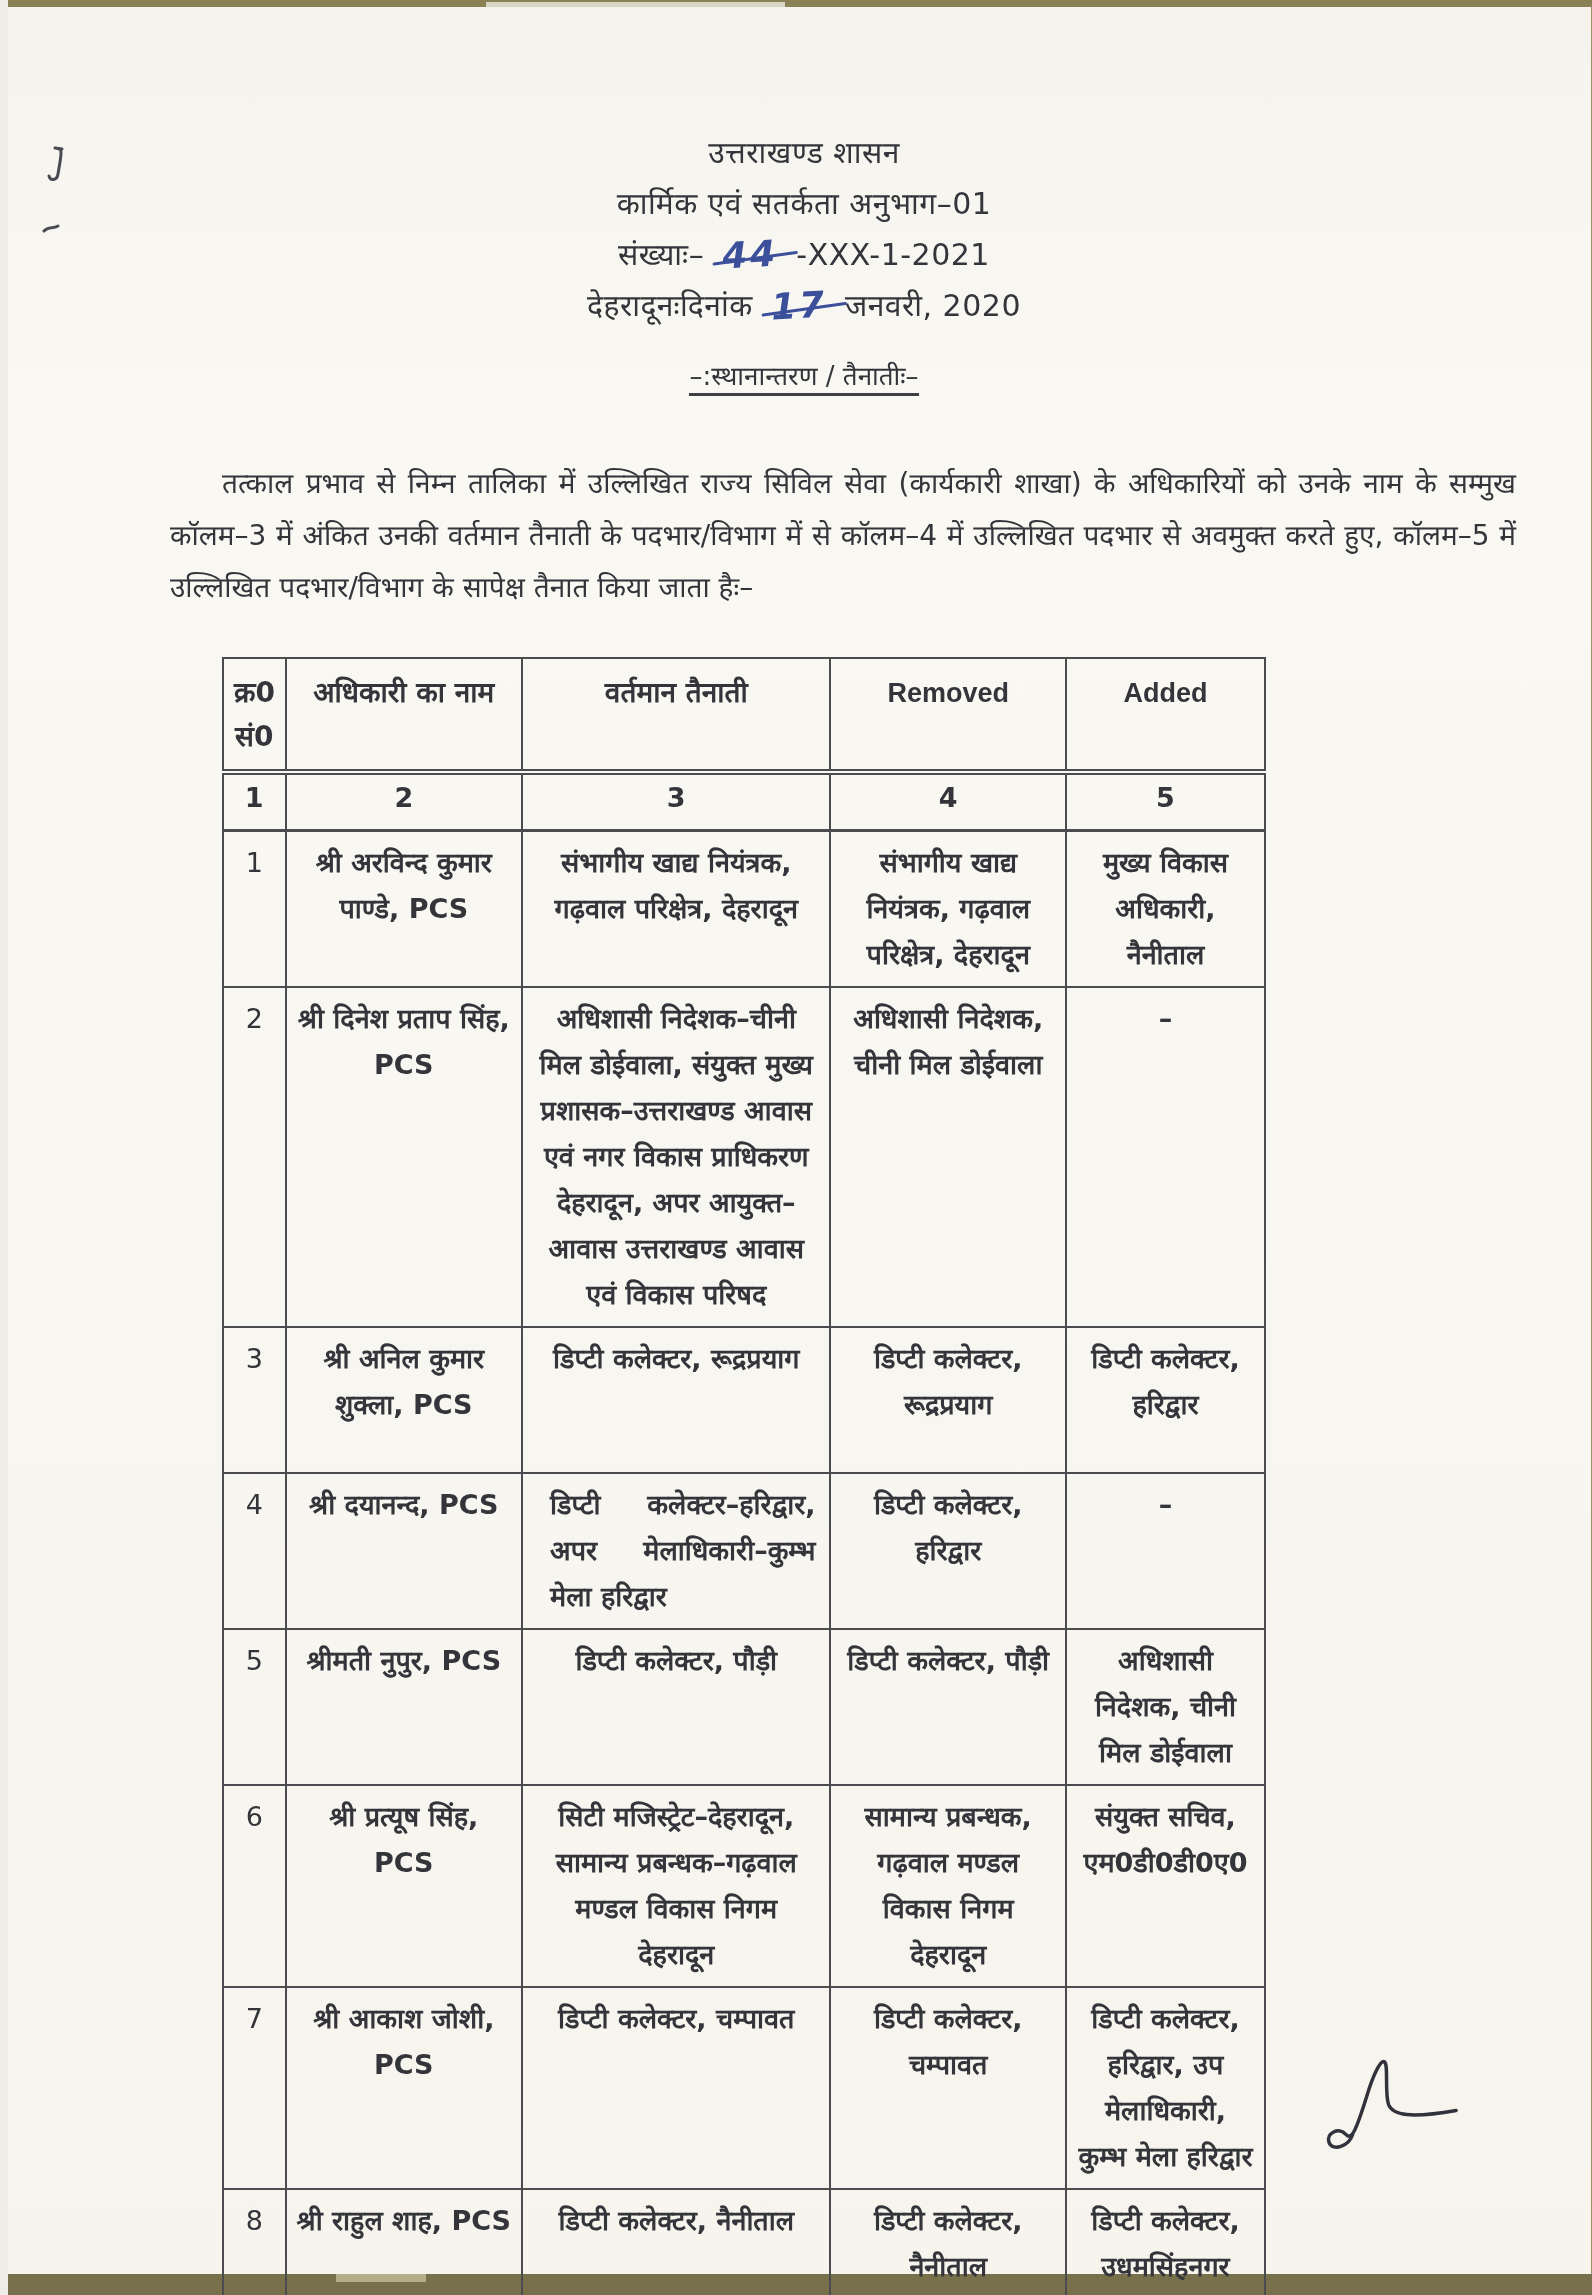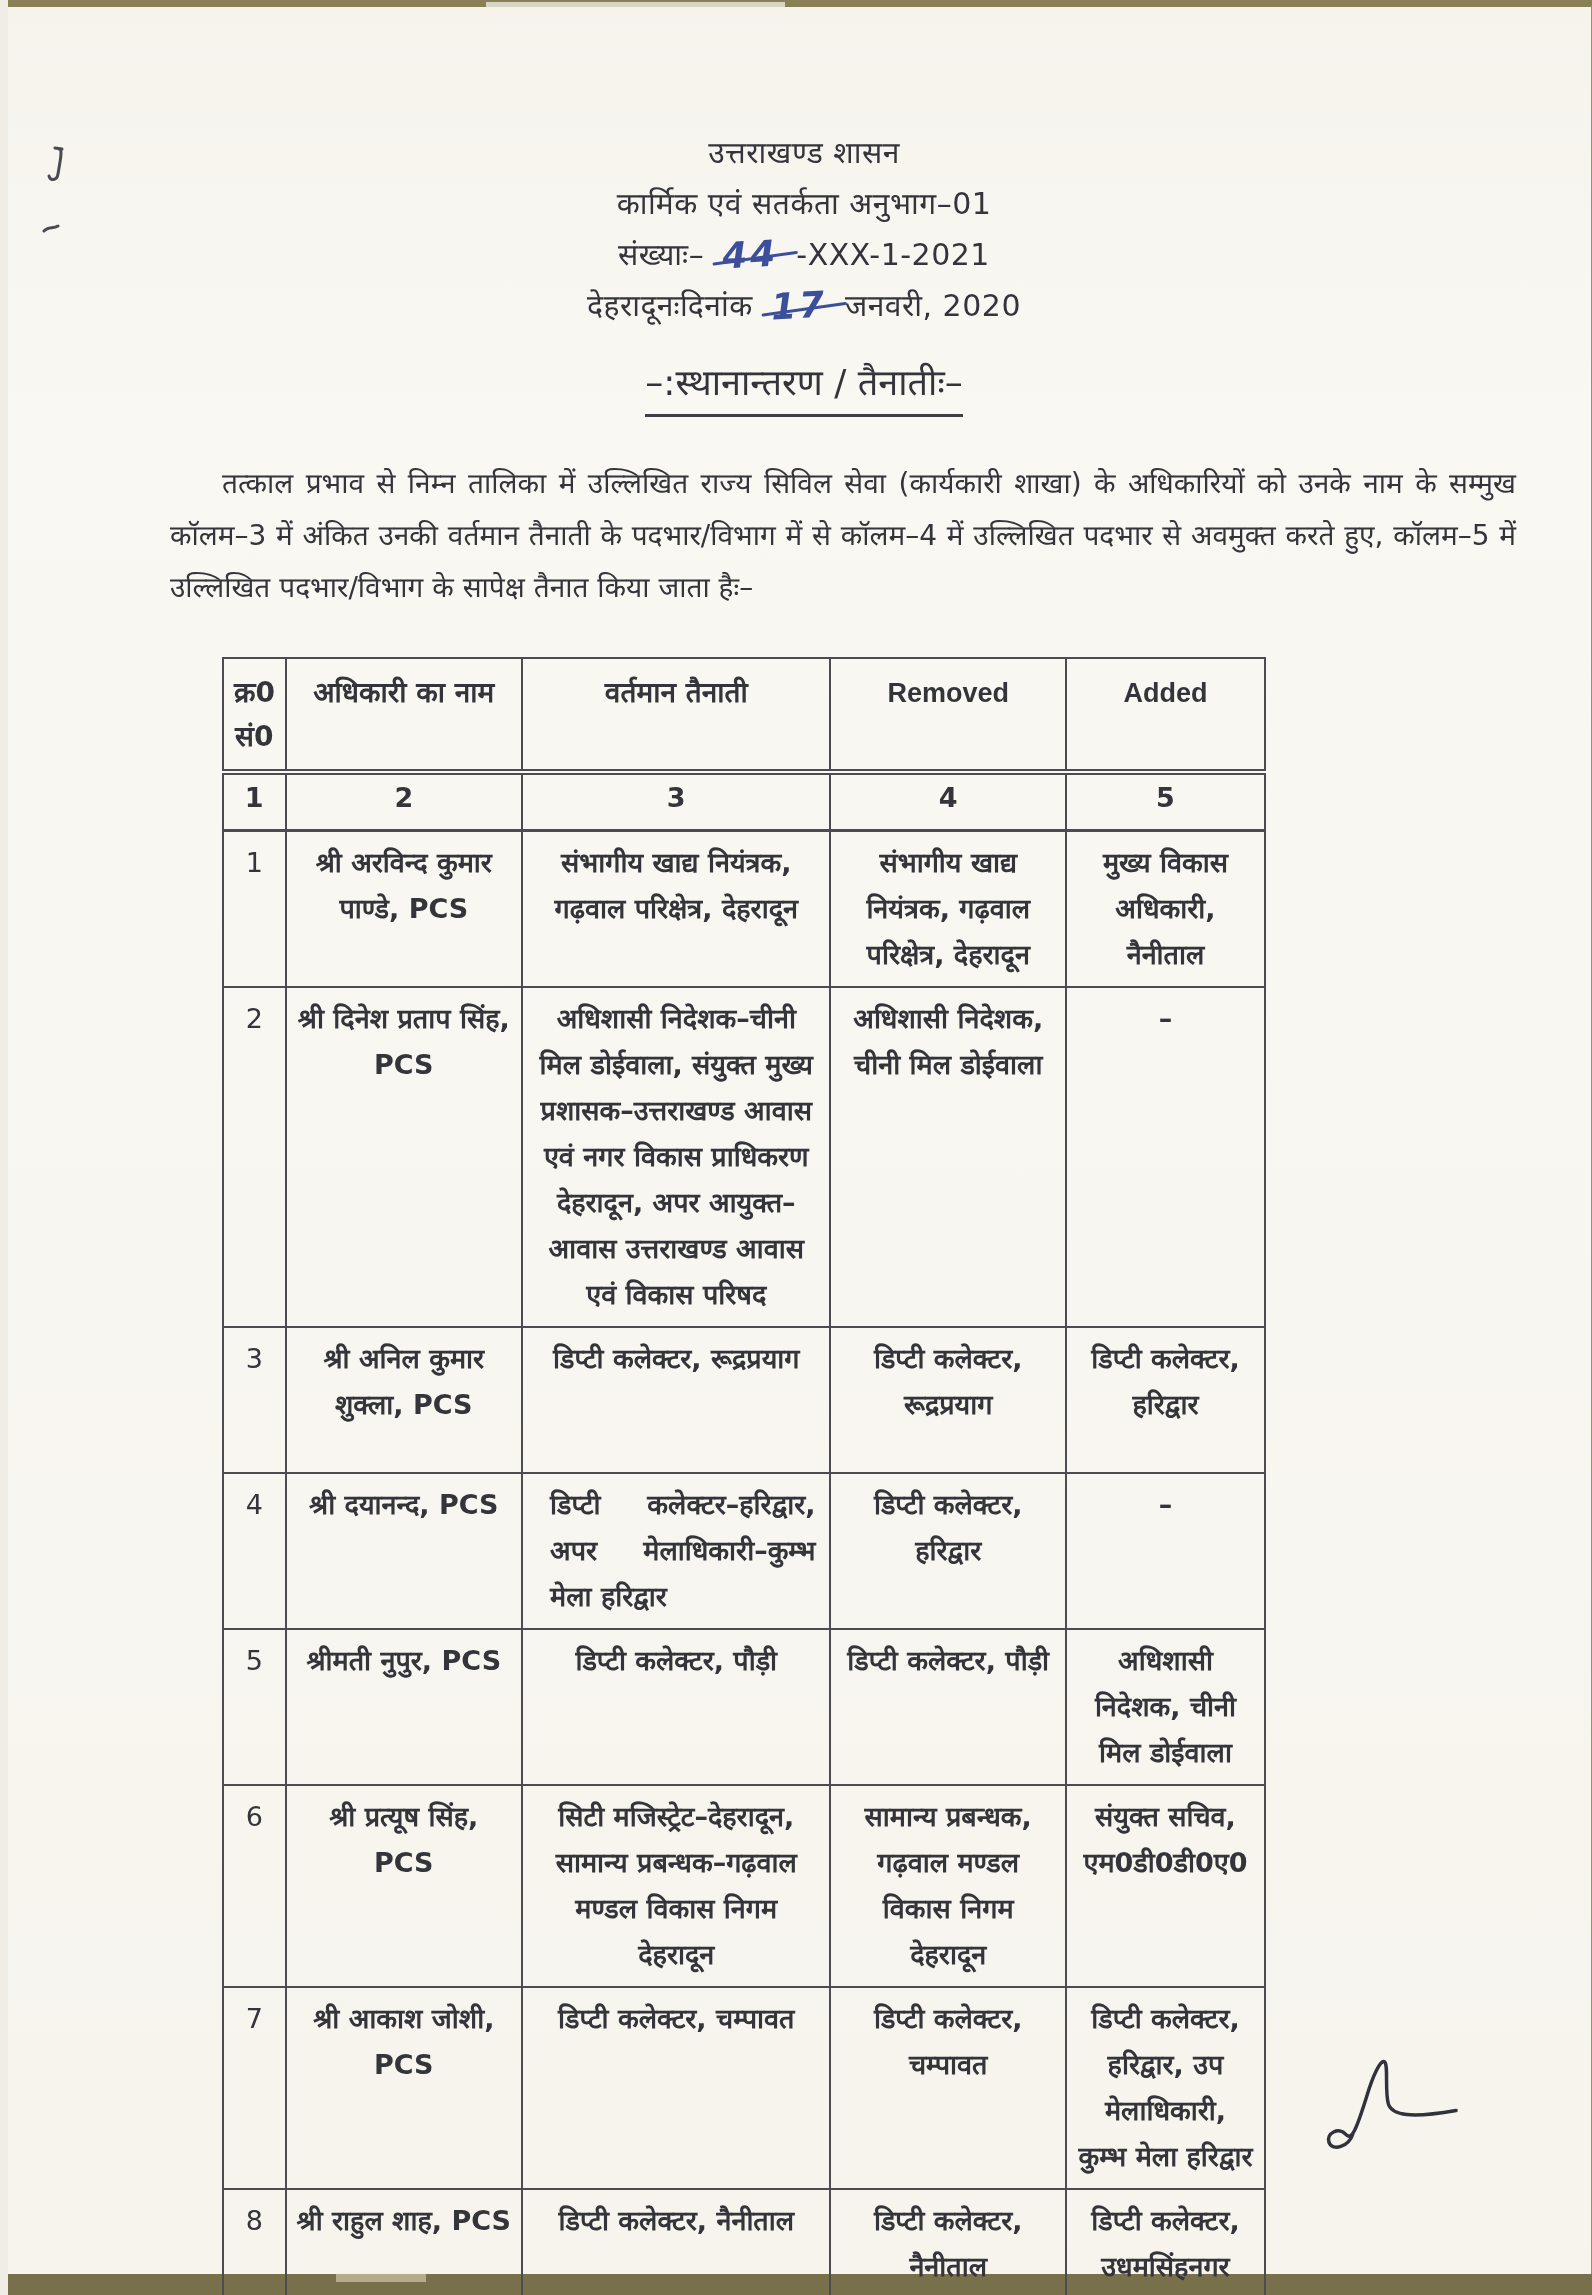--- a/index.html
+++ b/index.html
@@ -18,21 +18,21 @@
 
   
   .doc-header{position:absolute;top:127px;left:0;width:1592px;text-align:center;}
   .doc-header .line{font-size:30px;line-height:51px;font-weight:500;letter-spacing:0.5px;}
   .hw{
     display:inline-block;position:relative;color:#3c4f9b;font-size:36px;font-weight:600;
     font-style:italic;letter-spacing:3px;transform:rotate(-3deg);padding:0 8px;vertical-align:-2px;
   }
   .hw::after{content:"";position:absolute;left:-2px;right:-12px;top:54%;height:3px;background:#3c4f9b;transform:rotate(-5deg);border-radius:2px;}
   .subject-wrap{margin-top:26px;}
-  .subject{display:inline-block;font-size:36px;font-weight:500;border-bottom:3px solid #3f4046;padding-bottom:8px;}
+  .subject{display:inline-block;font-size:26px;font-weight:500;border-bottom:3px solid #3f4046;padding-bottom:0;}
 
   
   .intro{
     position:absolute;top:458px;left:162px;width:1346px;margin:0;
     font-size:28px;line-height:52px;text-align:justify;text-indent:52px;font-weight:500;
   }
 
   
   .table-wrap{position:absolute;left:214px;top:657px;width:1044px;}
   table{width:100%;border-collapse:collapse;table-layout:fixed;font-size:27px;border:2px solid #4c4c50;}

